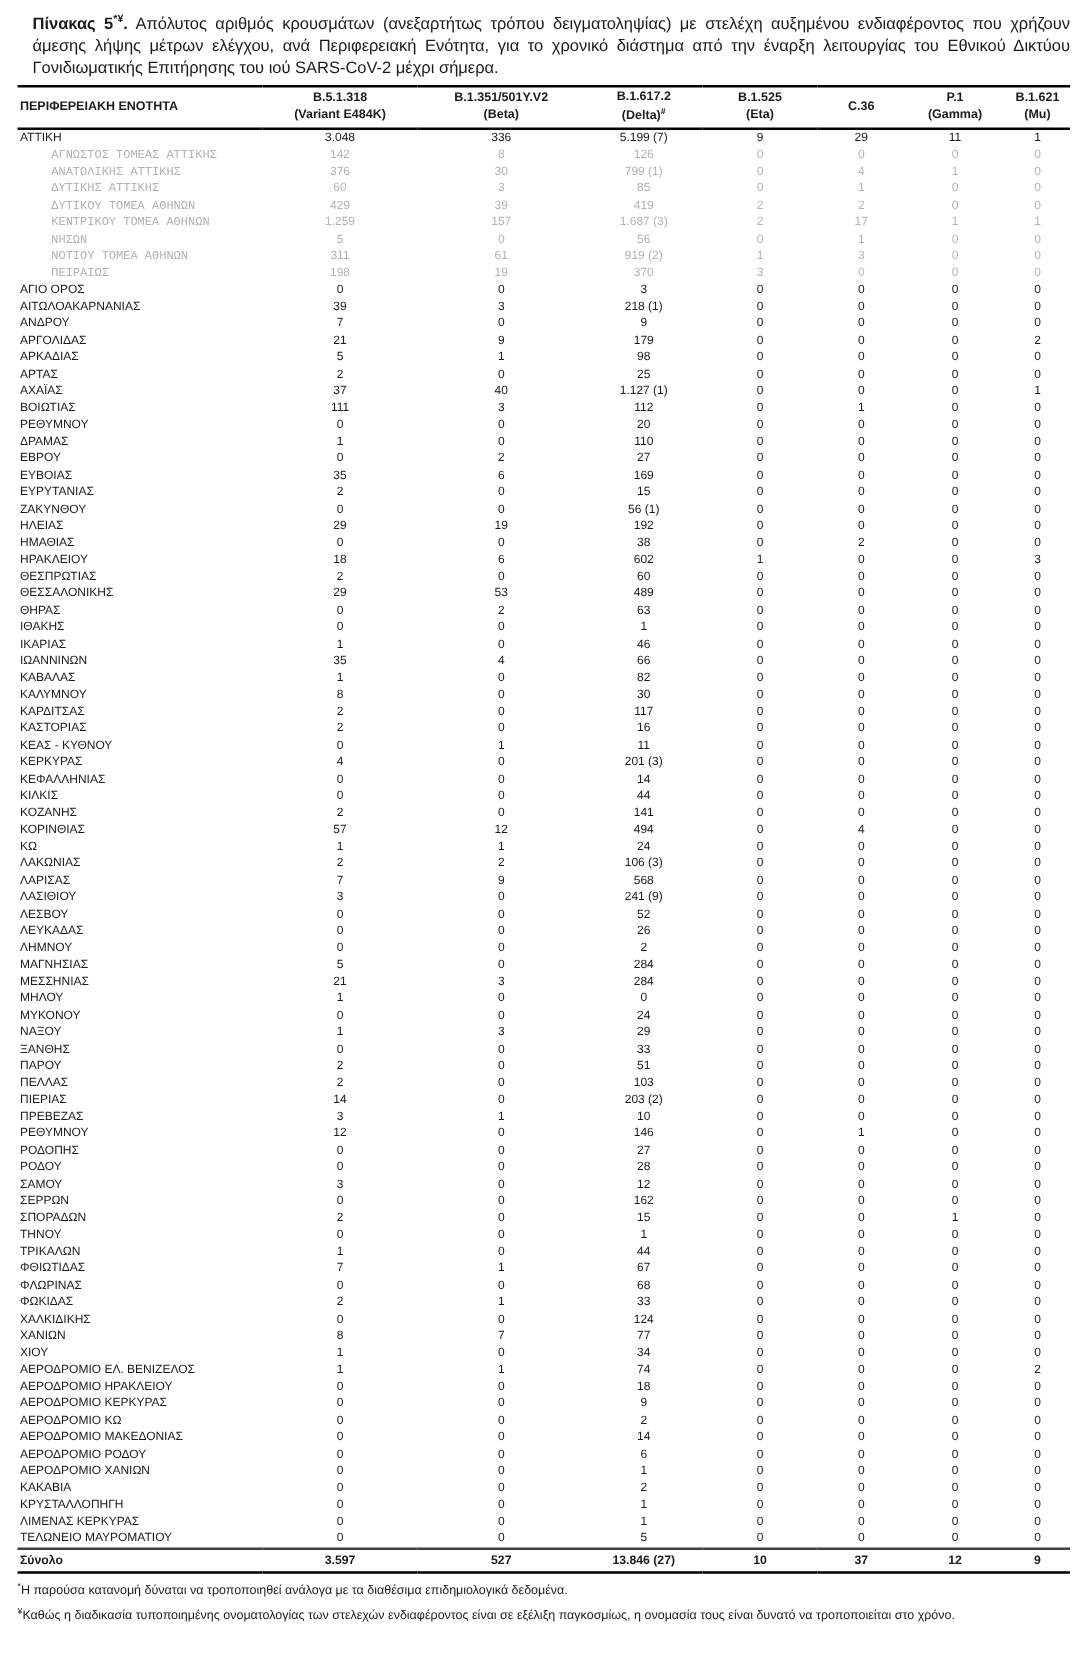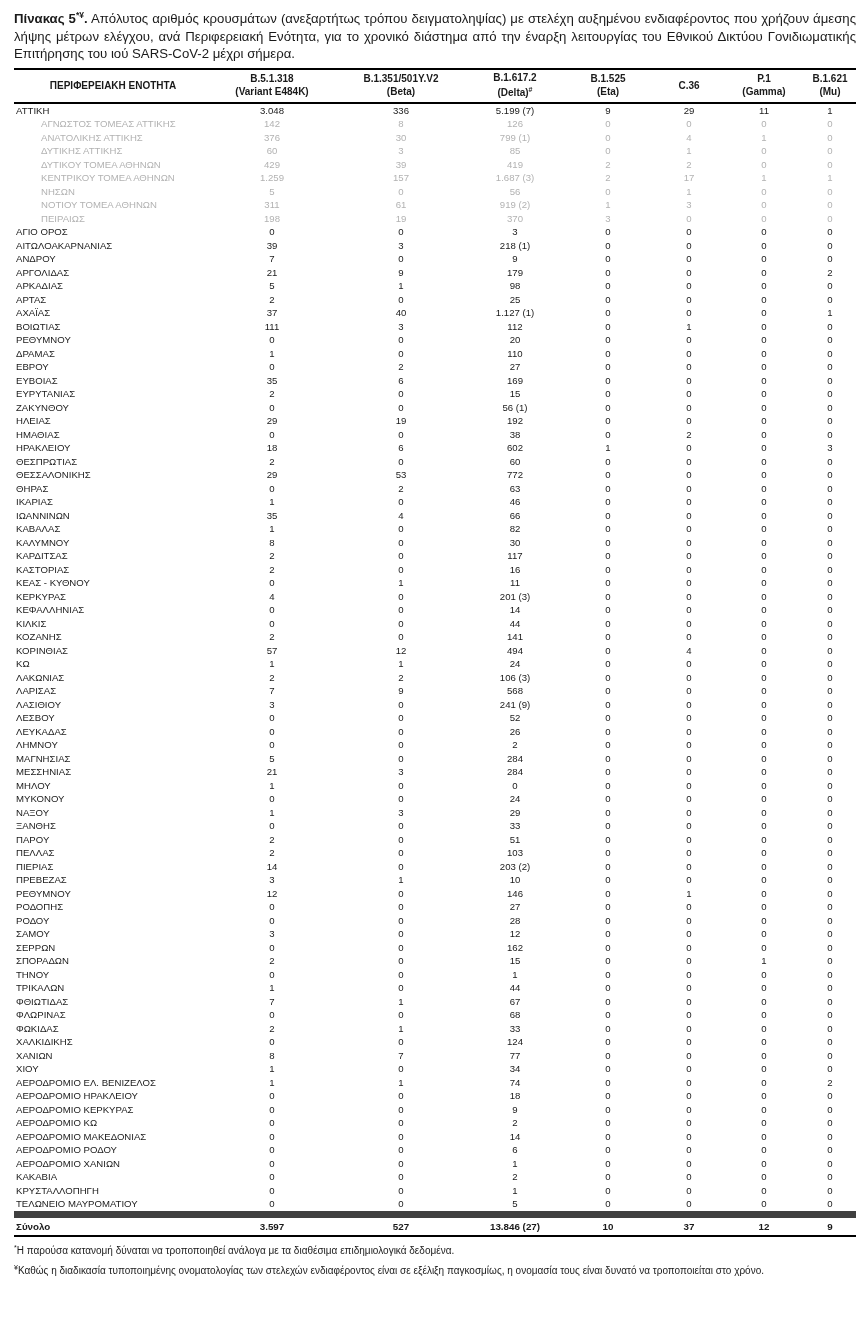--- a/index.html
+++ b/index.html
@@ -8,21 +8,21 @@
     font-family: "Liberation Sans", "DejaVu Sans", sans-serif;
     color: #000000;
     -webkit-font-smoothing: antialiased;
   }
   .page { box-sizing: border-box; width: 868px; padding: 7px 12px 0 14px; }
 
   .title {
     font-size: 13.2px;
     line-height: 17.4px;
     text-align: justify;
-    margin: 0 0 5px 0;
+    margin: 0 0 5px 12px;
     color: #1a1a1a;
   }
   .title b { font-weight: bold; }
   .title sup { font-size: 8.5px; font-weight: bold; }
 
   table.variants {
     border-collapse: collapse;
     table-layout: fixed;
     width: 842px;
   }
@@ -30,45 +30,45 @@
     border-top: 2.5px solid #000;
     border-bottom: 2.5px solid #000;
     font-size: 10px;
     font-weight: bold;
     text-align: center;
     vertical-align: middle;
     line-height: 12.5px;
     padding: 2px 0;
     color: #1a1a1a;
   }
-  thead th.region-h { text-align: center; padding-left: 2px; }
+  thead th.region-h { text-align: left; padding-left: 2px; }
   thead th sup { font-size: 7px; }
 
   tbody td {
     font-size: 9.6px;
     line-height: 13.5px;
     height: 13.5px;
     padding: 0;
     text-align: center;
     white-space: nowrap;
     overflow: hidden;
     color: #1a1a1a;
   }
   tbody td.region { text-align: left; padding-left: 2px; }
   tbody tr.sub td { color: #b2b2b2; }
-  tbody tr.sub td.region { padding-left: 27px; }
+  tbody tr.sub td.region { padding-left: 27px; font-family: Liberation Mono, monospace; }
 
   tfoot td {
     font-size: 9.8px;
     font-weight: bold;
     height: 17px;
     line-height: 17px;
     padding: 0;
     text-align: center;
-    border-top: 7px solid #404040;
+    border-top: 2px solid #404040;
     border-bottom: 2.5px solid #000;
     color: #1a1a1a;
   }
   tfoot td.region { text-align: left; padding-left: 2px; }
 
   .footnotes { margin-top: 3px; }
   .footnotes p {
     margin: 0;
     font-size: 10px;
     line-height: 16.6px;
@@ -394,31 +394,41 @@
           <td>60</td>
           <td>0</td>
           <td>0</td>
           <td>0</td>
           <td>0</td>
         </tr>
         <tr>
           <td class="region">ΘΕΣΣΑΛΟΝΙΚΗΣ</td>
           <td>29</td>
           <td>53</td>
-          <td>772</td>
+          <td>489</td>
           <td>0</td>
           <td>0</td>
           <td>0</td>
           <td>0</td>
         </tr>
         <tr>
           <td class="region">ΘΗΡΑΣ</td>
           <td>0</td>
           <td>2</td>
           <td>63</td>
+          <td>0</td>
+          <td>0</td>
+          <td>0</td>
+          <td>0</td>
+        </tr>
+        <tr>
+          <td class="region">ΙΘΑΚΗΣ</td>
+          <td>0</td>
+          <td>0</td>
+          <td>1</td>
           <td>0</td>
           <td>0</td>
           <td>0</td>
           <td>0</td>
         </tr>
         <tr>
           <td class="region">ΙΚΑΡΙΑΣ</td>
           <td>1</td>
           <td>0</td>
           <td>46</td>
@@ -922,20 +932,30 @@
           <td>0</td>
           <td>0</td>
           <td>2</td>
           <td>0</td>
           <td>0</td>
           <td>0</td>
           <td>0</td>
         </tr>
         <tr>
           <td class="region">ΚΡΥΣΤΑΛΛΟΠΗΓΗ</td>
+          <td>0</td>
+          <td>0</td>
+          <td>1</td>
+          <td>0</td>
+          <td>0</td>
+          <td>0</td>
+          <td>0</td>
+        </tr>
+        <tr>
+          <td class="region">ΛΙΜΕΝΑΣ ΚΕΡΚΥΡΑΣ</td>
           <td>0</td>
           <td>0</td>
           <td>1</td>
           <td>0</td>
           <td>0</td>
           <td>0</td>
           <td>0</td>
         </tr>
         <tr>
           <td class="region">ΤΕΛΩΝΕΙΟ ΜΑΥΡΟΜΑΤΙΟΥ</td>

